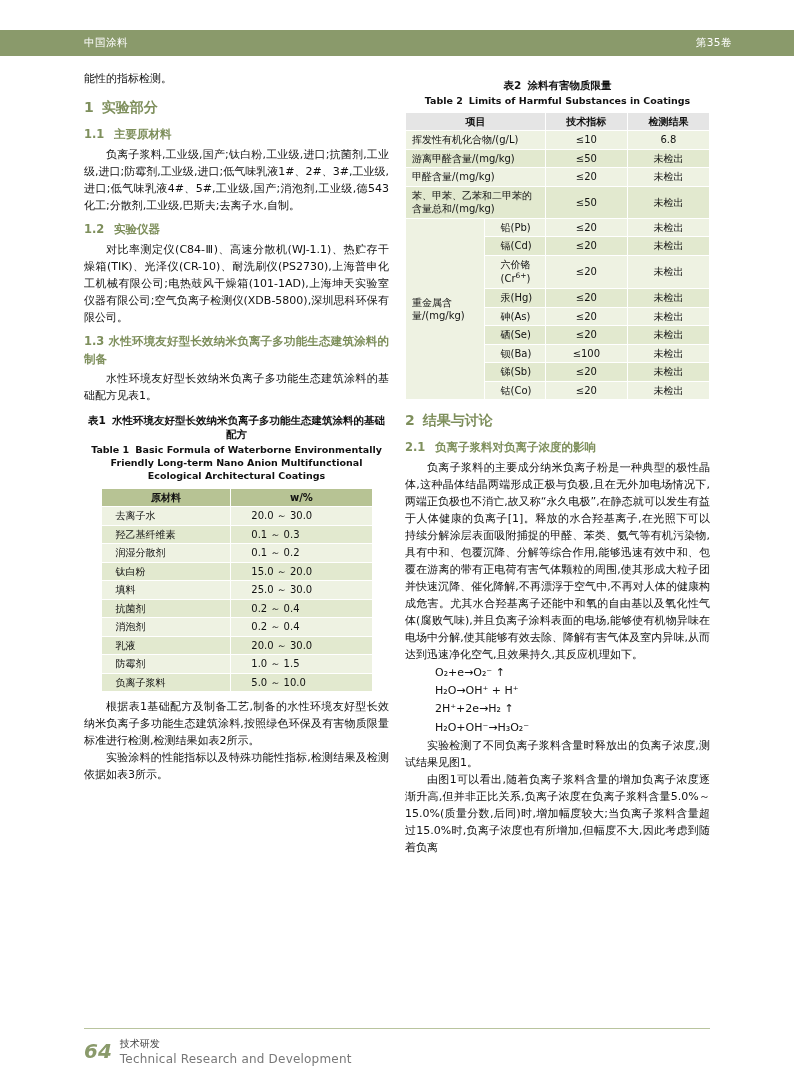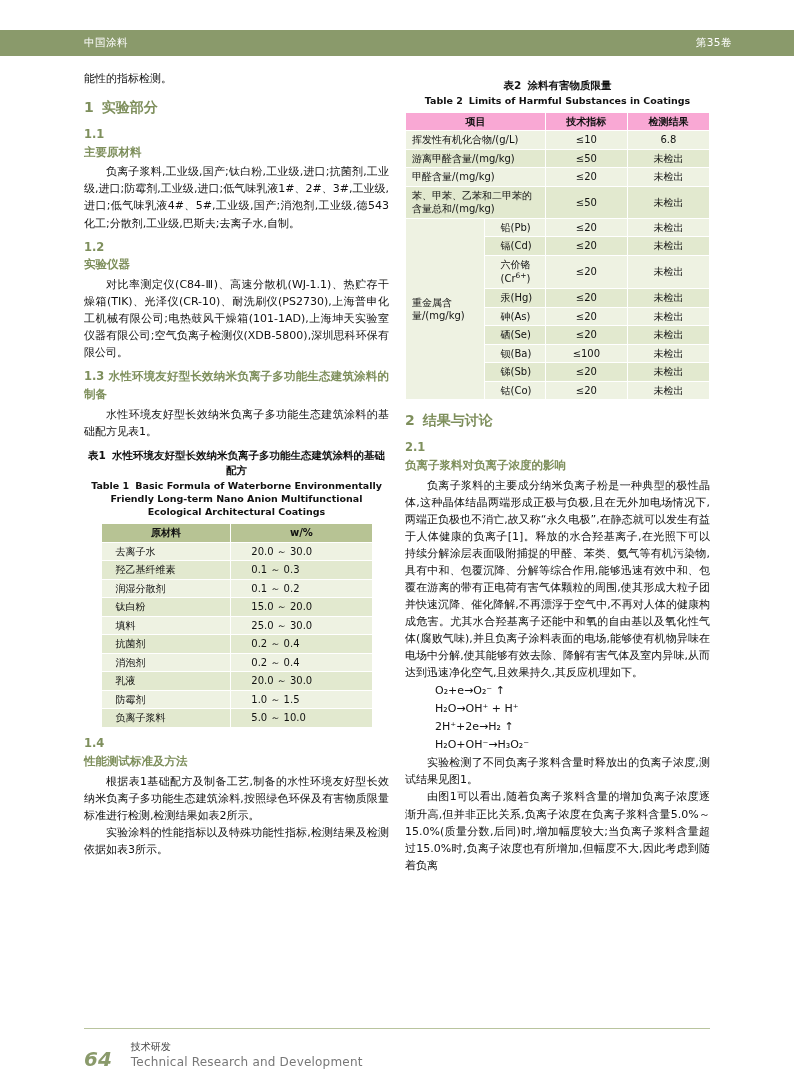--- a/index.html
+++ b/index.html
@@ -34,21 +34,21 @@
   .footer {
     position:absolute; left:0; bottom:0; width:794px; height:52px;
     background:#ffffff;
   }
   .footer-rule {
     position:absolute; left:84px; bottom:48px; width:626px; height:1px;
     background:#b9c49e;
   }
   .footer-inner {
     position:absolute; left:84px; bottom:8px; width:400px; height:36px;
-    display:flex; align-items:flex-end; gap:19px;
+    display:flex; align-items:center; gap:8px;
   }
   .pagenum {
     color:#8a9a6b; font-size:20px; font-style:italic; font-weight:bold;
     line-height:1;
   }
   .foot-texts { display:flex; flex-direction:column; gap:1px; }
   .foot-cn { font-size:10px; color:#444; }
   .foot-en { font-size:12px; color:#777; letter-spacing:0.2px; }
 
   
@@ -62,23 +62,22 @@
   p { margin:0 0 0 0; text-indent: 2em; }
   p.noindent { text-indent:0; }
   .h1 {
     color:#7e8f5c; font-size:14px; font-weight:bold;
     margin:10px 0 5px 0; display:flex; gap:8px; align-items:baseline;
     text-indent:0;
   }
   .h1 .num { font-size:14px; }
   .h2 {
     color:#7e8f5c; font-size:11.5px; font-weight:bold;
-    margin:7px 0 2px 0; display:flex; gap:0; align-items:baseline;
+    margin:7px 0 2px 0; display:flex; gap:8px; align-items:baseline;
     text-indent:0;
-    flex-direction:column;
   }
   .h2.wrap { display:block; }
   .h2.wrap .t { display:inline; }
   .h2 .num { min-width:22px; }
 
   
   .tbl-wrap { margin: 8px 0 6px 0; }
   .tbl-title-cn {
     text-align:center; font-size:10.5px; font-weight:bold; color:#111;
     line-height:1.4; margin-bottom:1px;
@@ -96,21 +95,21 @@
     border:1px solid #ffffff;
     padding:2px 4px;
     line-height:1.35;
   }
   .t1 thead th { background:#b7c394; font-weight:bold; text-align:center; font-style:normal; }
   .t1 td { background:#eef2e2; }
   .t1 tbody tr:nth-child(even) td { background:#e2e9cf; }
   .t1 td.name { text-align:left; padding-left:14px; }
   .t1 td.val { text-align:left; padding-left:20px; }
 
-  .t2 thead th { background:#f9a8d4; font-weight:bold; text-align:center; }
+  .t2 thead th { background:#e5e5e5; font-weight:bold; text-align:center; }
   .t2 td { background:#eef2e2; text-align:center; }
   .t2 tbody tr:nth-child(even) td { background:#e2e9cf; }
   .t2 td.lft { text-align:left; padding-left:6px; }
   .t2 td.lft2 { text-align:left; padding-left:16px; }
   .t2 td.grp { text-align:left; padding-left:6px; vertical-align:middle; }
 
   .eq { text-indent:0; margin:1px 0 1px 30px; font-size:11px; }
   sup { font-size:7.5px; }
 </style>
 </head>
@@ -203,24 +202,20 @@
               <td class="val">1.0 ～ 1.5</td>
             </tr>
             <tr>
               <td class="name">负离子浆料</td>
               <td class="val">5.0 ～ 10.0</td>
             </tr>
           </tbody>
       </table>
     </div>
 
-    <div class="h2">
-      <span class="num">1.4</span>
-      <span>性能测试标准及方法</span>
-    </div>
     <p>根据表1基础配方及制备工艺,制备的水性环境友好型长效纳米负离子多功能生态建筑涂料,按照绿色环保及有害物质限量标准进行检测,检测结果如表2所示。</p>
     <p>实验涂料的性能指标以及特殊功能性指标,检测结果及检测依据如表3所示。</p>
   </div>
 
   <div class="col right">
 
     <div class="tbl-wrap">
       <div class="tbl-title-cn">
         <span class="lbl">表2</span><span>涂料有害物质限量</span>
       </div>

